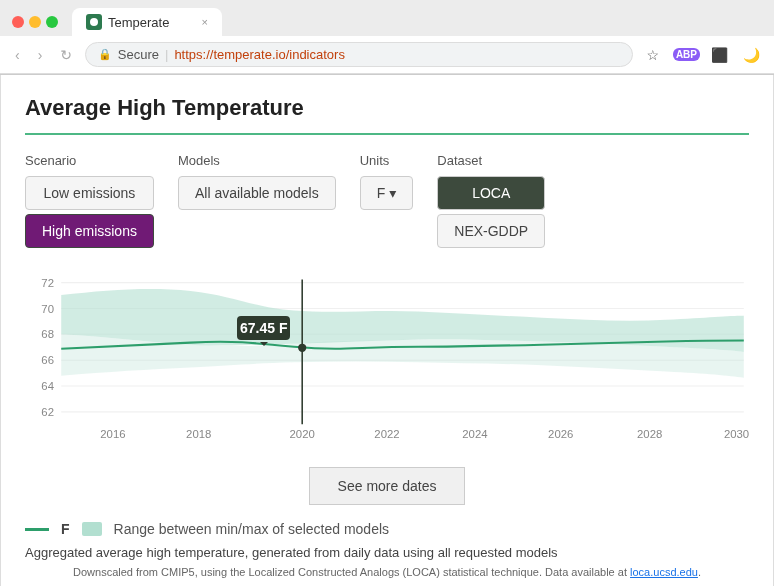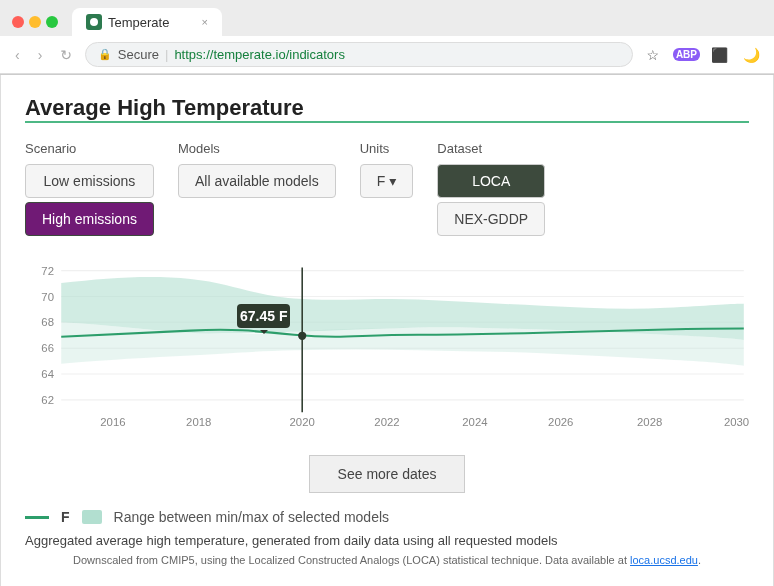--- a/index.html
+++ b/index.html
@@ -15,27 +15,27 @@
     .tl-green { background: #28c840; }
 
     .tab { background: white; border-radius: 8px 8px 0 0; padding: 6px 14px; display: flex; align-items: center; gap: 6px; font-size: 13px; color: #333; min-width: 150px; }
     .tab-icon { width: 16px; height: 16px; background: #2d7a4f; border-radius: 3px; display: inline-flex; align-items: center; justify-content: center; }
     .tab-close { margin-left: auto; color: #999; font-size: 11px; cursor: pointer; }
 
     .nav-bar { background: white; padding: 6px 10px; display: flex; align-items: center; gap: 8px; border-bottom: 1px solid #ddd; }
     .nav-btn { background: none; border: none; color: #aaa; font-size: 14px; cursor: pointer; padding: 2px 5px; }
     .address-bar { flex: 1; background: #f1f3f4; border: 1px solid #ddd; border-radius: 20px; padding: 4px 12px; display: flex; align-items: center; gap: 6px; font-size: 13px; }
     .secure-icon { color: #1a73e8; font-size: 11px; }
-    .url-text { color: #15803d; text-align: center; }
+    .url-text { color: #c2410c; text-align: center; }
     .nav-icons { display: flex; gap: 8px; align-items: center; }
     .nav-icon-btn { background: none; border: none; cursor: pointer; color: #555; font-size: 14px; width: 24px; height: 24px; display: flex; align-items: center; justify-content: center; }
 
     
     .page { background: white; margin: 0; padding: 20px 24px; height: calc(586px - 74px); overflow-y: auto; border: 1px solid #ddd; border-top: none; }
-    .page-title { font-size: 22px; font-weight: 600; color: #222; margin-bottom: 18px; border-bottom: 2px solid #4db885; }
+    .page-title { font-size: 22px; font-weight: 600; color: #222; margin-bottom: 18px; padding-bottom: 12px; border-bottom: 2px solid #4db885; }
 
     
     .controls { display: flex; gap: 24px; align-items: flex-start; margin-bottom: 16px; }
     .control-group { display: flex; flex-direction: column; gap: 8px; }
     .control-label { font-size: 13px; color: #555; font-weight: 500; }
     .btn-group { display: flex; gap: 4px; flex-direction: column; }
     .btn { padding: 8px 16px; border: 1px solid #ccc; border-radius: 4px; background: #f5f5f5; color: #444; font-size: 14px; cursor: pointer; }
     .btn.active { background: #701a75; color: white; border-color: #3d4a3d; }
     .btn-outline { padding: 8px 16px; border: 1px solid #ccc; border-radius: 4px; background: #f5f5f5; color: #444; font-size: 14px; cursor: pointer; display: flex; align-items: center; gap: 4px; }
 

